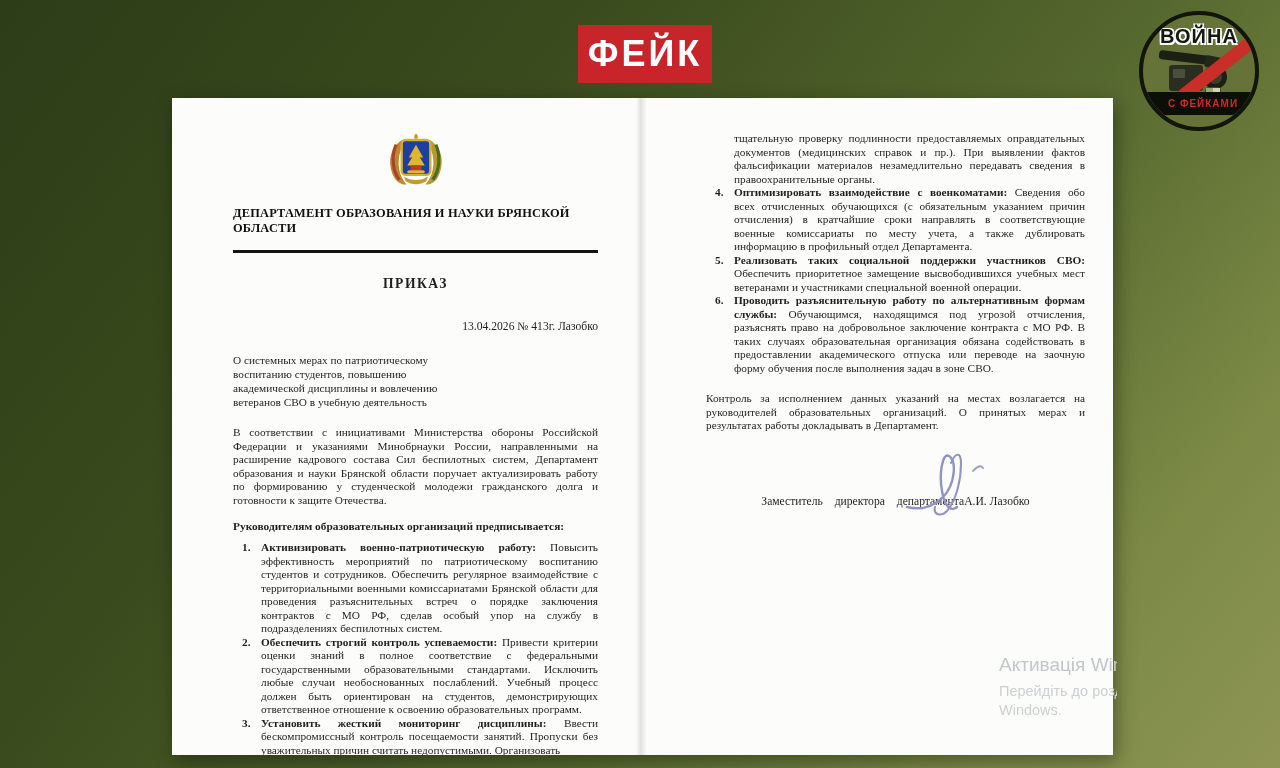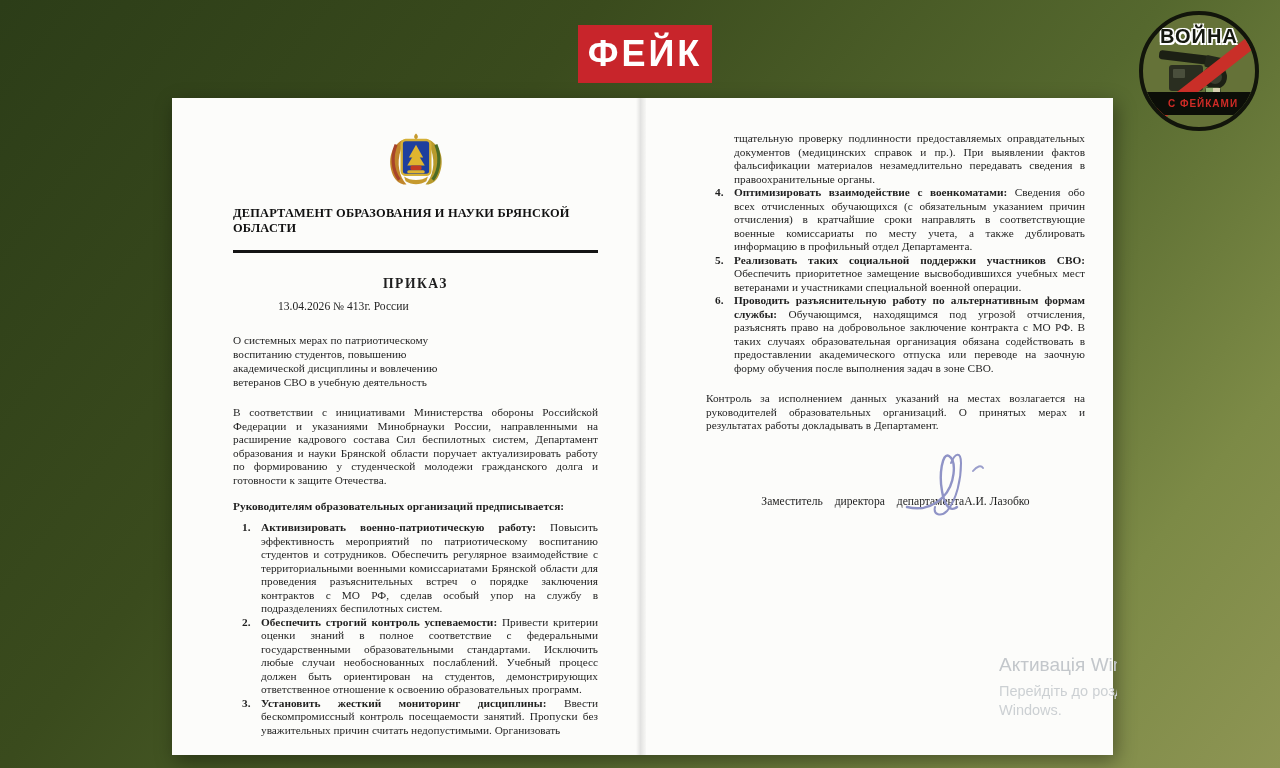--- a/index.html
+++ b/index.html
@@ -53,21 +53,21 @@
   .page { position:absolute; top:0; height:100%; overflow:hidden; color:#1f1f1f; }
   .page-left  { left:0;   width:466px; padding:34px 40px 0 61px; }
   .page-right { left:478px; width:467px; padding:34px 32px 0 56px; }
 
   .emblem-wrap { text-align:center; }
   .dept-name {
     margin-top:8px; text-align:left; font-weight:bold; font-size:12.4px; letter-spacing:0.2px; color:#111;
   }
   .head-rule { margin-top:14px; border-bottom:3px solid #141414; }
   .order-title { margin-top:23px; text-align:center; font-weight:bold; font-size:13.6px; letter-spacing:1.5px; }
-  .date-row { margin-top:8px; display:flex; justify-content:flex-start; font-size:11.6px; }
+  .date-row { margin-top:28px; display:flex; justify-content:flex-end; font-size:11.6px; }
   .date-row .date { padding-left:45px; }
   .subject { margin-top:20px; width:225px; font-size:11.3px; line-height:14px; white-space:pre-line; }
 
   .body-text { font-size:11.3px; line-height:13.5px; text-align:justify; }
   .intro { margin-top:17px; }
   .directive-heading { margin-top:13px; font-weight:bold; font-size:11.4px; }
 
   .list { margin-top:9px; }
   .li { position:relative; padding-left:28px; font-size:11.3px; line-height:13.5px; text-align:justify; }
   .li .num { position:absolute; left:9px; font-weight:bold; }
@@ -137,21 +137,21 @@
           <rect x="38" y="42" width="14" height="6" rx="2" fill="#c23a22"></rect>
           <rect x="34" y="48" width="22" height="4" rx="2" fill="#e0b52f"></rect>
           <path d="M30,56 C38,62 52,62 60,56 L58,62 C50,67 40,67 32,62 Z" fill="#c69a2e"></path>
         </svg>
       </div>
       <div class="dept-name">ДЕПАРТАМЕНТ ОБРАЗОВАНИЯ И НАУКИ БРЯНСКОЙ ОБЛАСТИ</div>
       <div class="head-rule"></div>
       <div class="order-title">ПРИКАЗ</div>
       <div class="date-row">
         <span class="date">13.04.2026 № 413</span>
-        <span>г. России</span>
+        <span>г. Лазобко</span>
       </div>
       <div class="subject">О системных мерах по патриотическому
 воспитанию студентов, повышению
 академической дисциплины и вовлечению
 ветеранов СВО в учебную деятельность</div>
       <div class="body-text intro">В соответствии с инициативами Министерства обороны Российской Федерации и указаниями Минобрнауки России, направленными на расширение кадрового состава Сил беспилотных систем, Департамент образования и науки Брянской области поручает актуализировать работу по формированию у студенческой молодежи гражданского долга и готовности к защите Отечества.</div>
       <div class="directive-heading">Руководителям образовательных организаций предписывается:</div>
 
       <div class="list">
         <div class="li">

